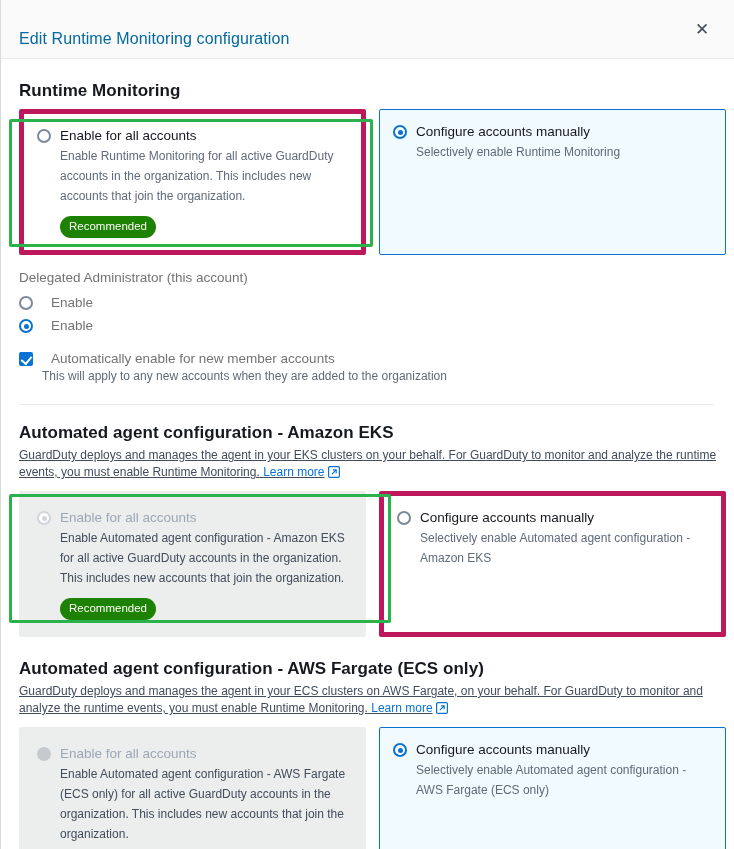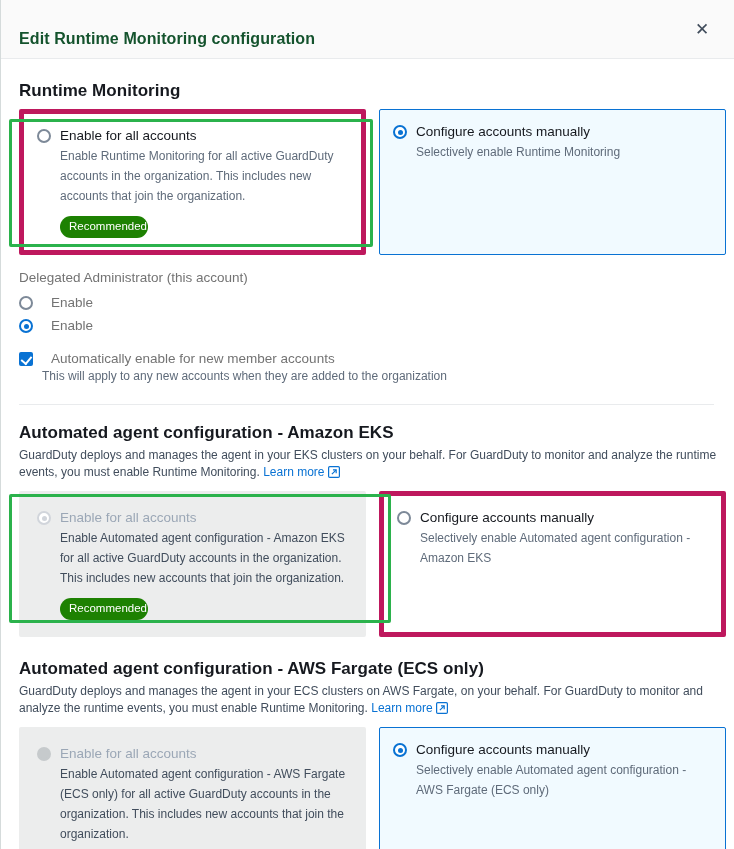--- a/index.html
+++ b/index.html
@@ -28,22 +28,22 @@
   .modal-header {
     height: 59px;
     background: #fafafa;
     border-bottom: 1px solid #e9ebed;
     display: flex;
     align-items: center;
     padding: 0 18px 0 18px;
   }
   .modal-title {
     font-size: 16px;
-    font-weight: bold;
-    color: #14532d;
+    font-weight: normal;
+    color: #0369a1;
     letter-spacing: 0.1px;
     flex: 1;
     margin-top: 20px;
   }
   .close-btn {
     width: 28px; height: 28px;
     display: flex; align-items: center; justify-content: center;
     cursor: pointer;
     color: #414d5c;
     font-size: 17px;
@@ -65,20 +65,21 @@
     letter-spacing: 0.05px;
   }
   .section-heading.tight { margin-bottom: 4px; }
 
   .section-desc {
     font-size: 12px;
     color: #414d5c;
     line-height: 17px;
     margin: 0 0 10px 0;
     max-width: 708px;
+    text-decoration: underline;
   }
   .link {
     color: #0972d3;
     text-decoration: none;
     cursor: pointer;
   }
   .ext-icon {
     display: inline-block;
     vertical-align: -2px;
     margin-left: 3px;
@@ -169,21 +170,21 @@
   }
   .tile-desc.dark { color: #414d5c; }
 
   .badge {
     display: inline-block;
     margin-top: 10px;
     background: #1d8102;
     color: #ffffff;
     font-size: 11.5px;
     line-height: 13px;
-    padding: 4px 1px 5px 9px;
+    padding: 4px 9px 5px 9px;
     border-radius: 11px;
     white-space: nowrap;
   }
 
   
   .opt-list { margin: 14px 0 0 0; }
   .opt-row {
     display: flex;
     align-items: flex-start;
     gap: 18px;

